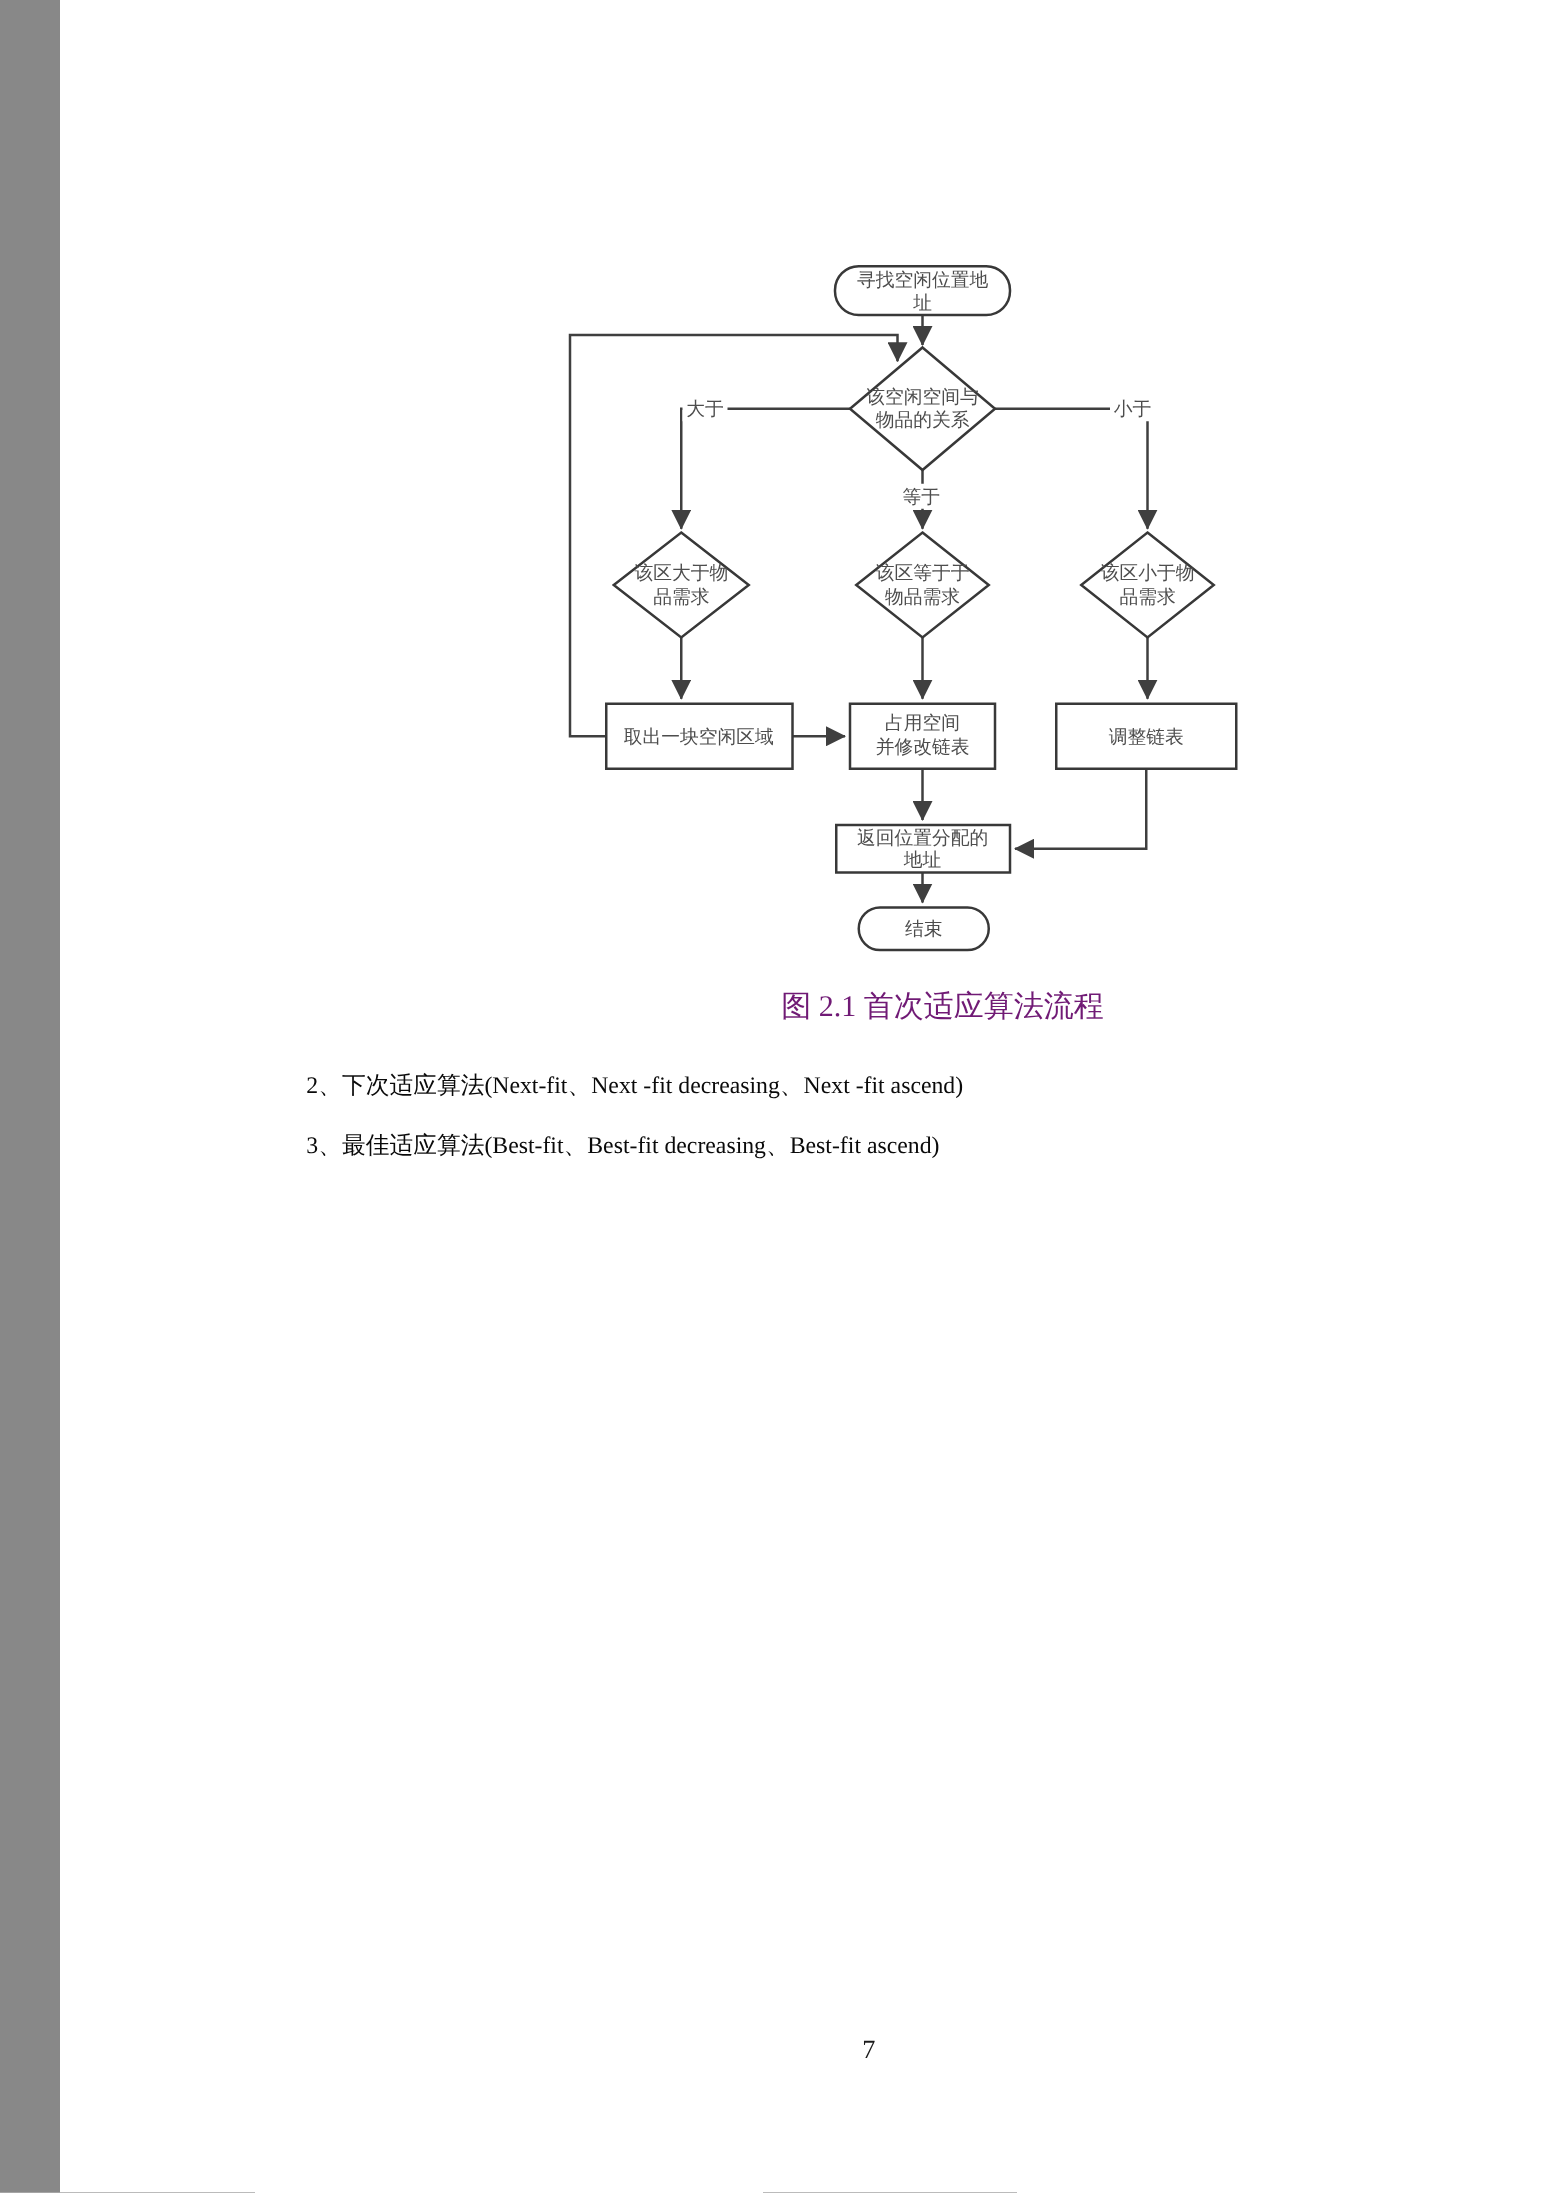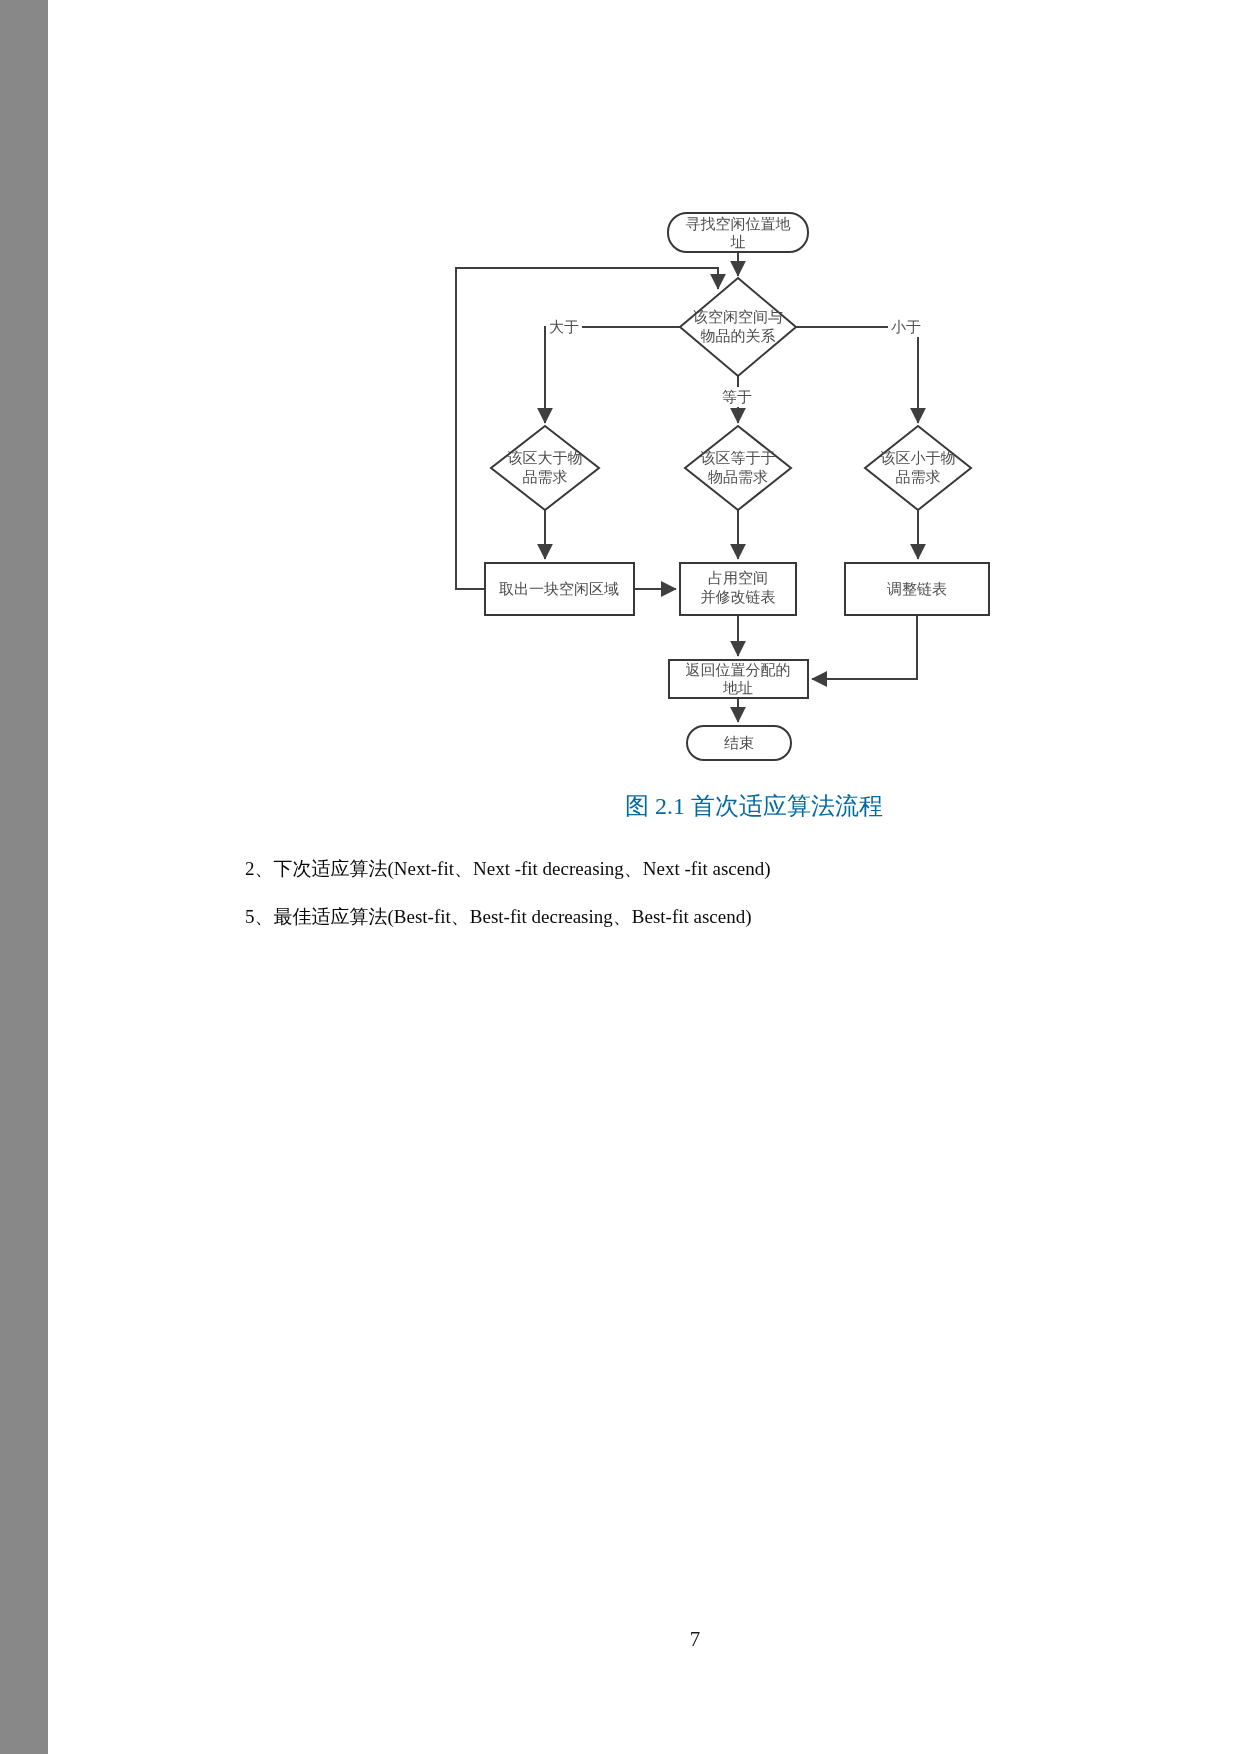--- a/index.html
+++ b/index.html
@@ -15,21 +15,21 @@
   svg.flowchart .edge{fill:none;stroke:#3f3f3f;stroke-width:2;}
   svg.flowchart .node{fill:#ffffff;stroke:#383838;stroke-width:2;}
   svg.flowchart text{
     font-family:"DejaVu Sans","Liberation Sans",sans-serif;
     font-size:15px;fill:#4d4d4d;text-anchor:middle;
   }
   svg.flowchart .lblbg{fill:#ffffff;stroke:none;}
   .caption{
     position:absolute;top:793px;left:706px;transform:translateX(-50%);
     white-space:nowrap;
-    font-size:24px;line-height:26px;color:#0369a1;
+    font-size:24px;line-height:26px;color:#701a75;
   }
   .bodytext{
     position:absolute;top:845px;left:163px;width:942px;
     font-size:19px;line-height:48px;color:#0a0a0a;
     text-align:justify;
   }
   .bodytext p{margin:0;text-indent:34px;}
   .pageno{
     position:absolute;top:1627px;left:647px;transform:translateX(-50%);
     font-size:21px;color:#1a1a1a;
@@ -102,18 +102,18 @@
     <text x="690" y="693">地址</text>
 
     <rect class="node" x="639" y="726" width="104" height="34" rx="17" ry="17"></rect>
     <text x="691" y="748">结束</text>
   </svg>
 
   <div class="caption">图 2.1 首次适应算法流程</div>
 
   <div class="bodytext">
     <p>2、下次适应算法(Next-fit、Next -fit decreasing、Next -fit ascend)</p>
-    <p>5、最佳适应算法(Best-fit、Best-fit decreasing、Best-fit ascend)</p>
+    <p>3、最佳适应算法(Best-fit、Best-fit decreasing、Best-fit ascend)</p>
   </div>
 
   <div class="pageno">7</div>
 
 </div>
 
 </body></html>

